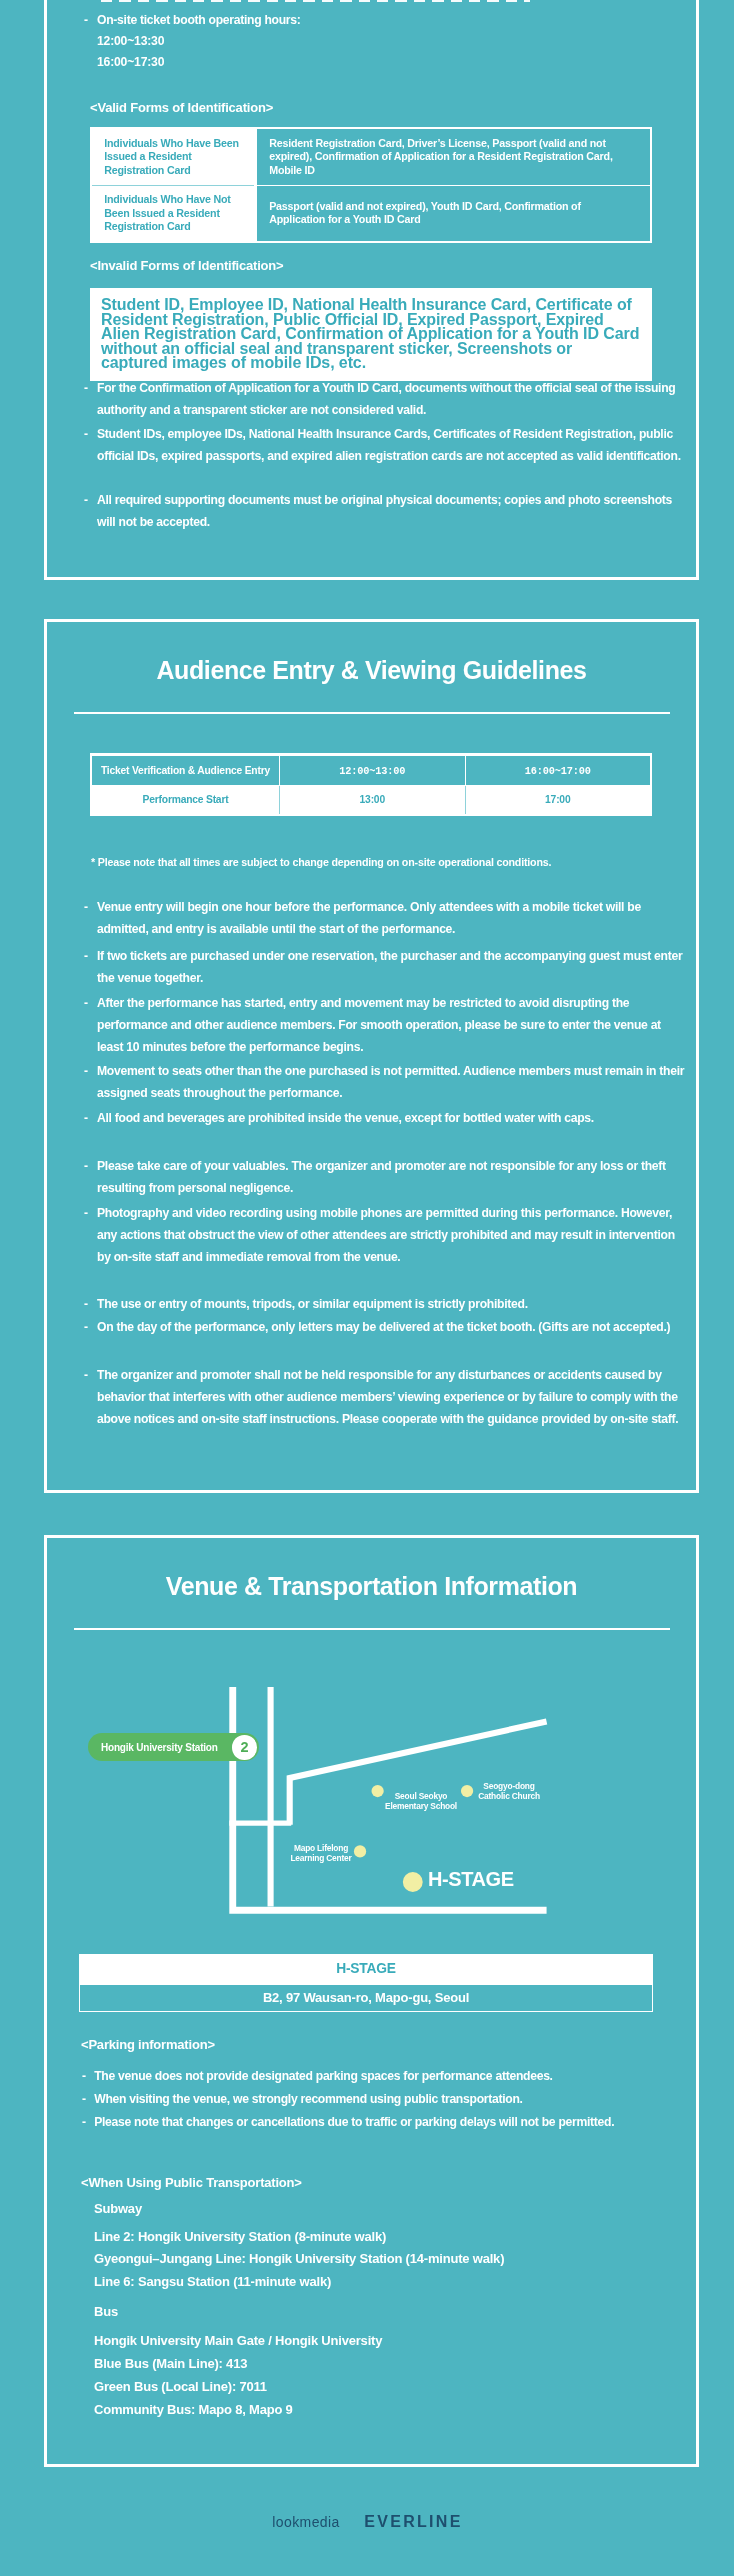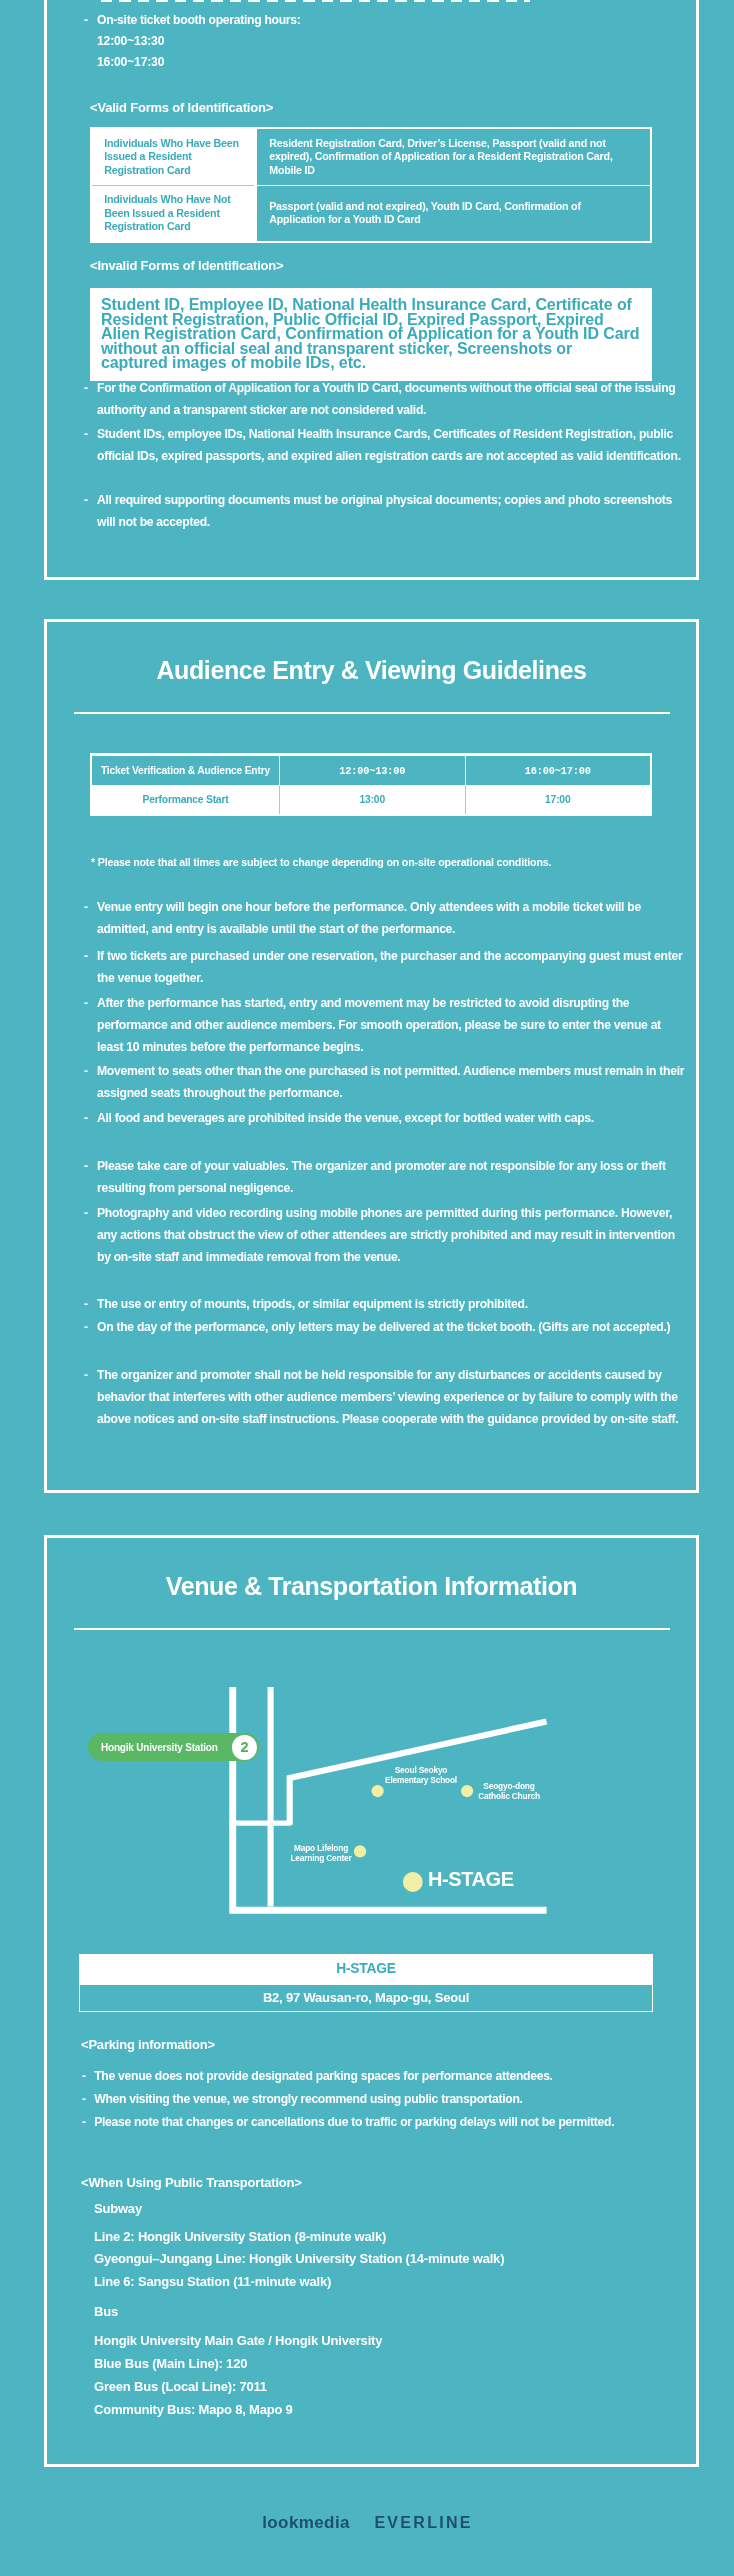--- a/index.html
+++ b/index.html
@@ -63,21 +63,21 @@
   
   .venue-head{position:absolute;left:32px;top:416px;width:574px;height:30px;background:#fff;
     color:var(--teal-text);font-size:13.8px;font-weight:700;text-align:center;line-height:30px;letter-spacing:-0.2px;}
   .venue-addr{position:absolute;left:32px;top:446px;width:574px;height:28px;border:1.5px solid #fff;
     color:#fff;font-size:13px;font-weight:700;text-align:center;line-height:25px;letter-spacing:-0.2px;}
   .p-bullet{left:35px;padding-left:12.2px;}
   .t-line{position:absolute;left:47px;font-size:13px;font-weight:700;letter-spacing:-0.2px;}
   .t-bold{font-size:13px;}
   
   .footer{position:absolute;left:0;top:2513px;width:735px;display:flex;justify-content:center;align-items:center;gap:24.5px;}
-  .logo-look{color:var(--navy);font-size:17px;font-weight:700;letter-spacing:0.4px;text-transform:lowercase;}
+  .logo-look{color:var(--navy);font-size:14px;font-weight:400;letter-spacing:0.4px;text-transform:lowercase;}
   .logo-ever{color:var(--navy);font-size:16px;font-weight:800;letter-spacing:2.3px;}
 </style>
 </head>
 <body>
 
 <div class="page">
 
   <section class="card card1">
     <div class="clip-line"></div>
 
@@ -150,21 +150,21 @@
       <circle cx="549" cy="140" r="8" fill="#f2efa4"></circle>
       <circle cx="409" cy="219" r="8" fill="#f2efa4"></circle>
       <circle cx="478" cy="259" r="13" fill="#f2efa4"></circle>
     </svg>
 
     <div class="station-pill">
       <span class="txt">Hongik University Station</span>
       <span class="num">2</span>
     </div>
 
-    <div class="poi-label" style="left:334px;top:227px;width:80px">
+    <div class="poi-label" style="left:334px;top:253px;width:80px">
       <div>Seoul Seokyo</div>
       <div>Elementary School</div>
     </div>
     <div class="poi-label" style="left:420px;top:243px;width:84px">
       <div>Seogyo-dong</div>
       <div>Catholic Church</div>
     </div>
     <div class="poi-label" style="left:232px;top:305px;width:84px">
       <div>Mapo Lifelong</div>
       <div>Learning Center</div>
@@ -181,21 +181,21 @@
 
     <h3 class="h3" style="left:34px;top:635px">&lt;When Using Public Transportation&gt;</h3>
 
     <div class="t-line t-bold" style="top:663px">Subway</div>
     <div class="t-line" style="top:688px;line-height:22.6px">Line 2: Hongik University Station (8-minute walk)</div>
     <div class="t-line" style="top:710px;line-height:22.6px">Gyeongui–Jungang Line: Hongik University Station (14-minute walk)</div>
     <div class="t-line" style="top:733px;line-height:22.6px">Line 6: Sangsu Station (11-minute walk)</div>
 
     <div class="t-line t-bold" style="top:766px">Bus</div>
     <div class="t-line" style="top:791px;line-height:23px">Hongik University Main Gate / Hongik University</div>
-    <div class="t-line" style="top:814px;line-height:23px">Blue Bus (Main Line): 120</div>
+    <div class="t-line" style="top:814px;line-height:23px">Blue Bus (Main Line): 413</div>
     <div class="t-line" style="top:837px;line-height:23px">Green Bus (Local Line): 7011</div>
     <div class="t-line" style="top:860px;line-height:23px">Community Bus: Mapo 8, Mapo 9</div>
   </section>
 
   <footer class="footer">
     <span class="logo-look">LOOKMEDIA</span>
     <span class="logo-ever">EVERLINE</span>
   </footer>
 
 </div>

